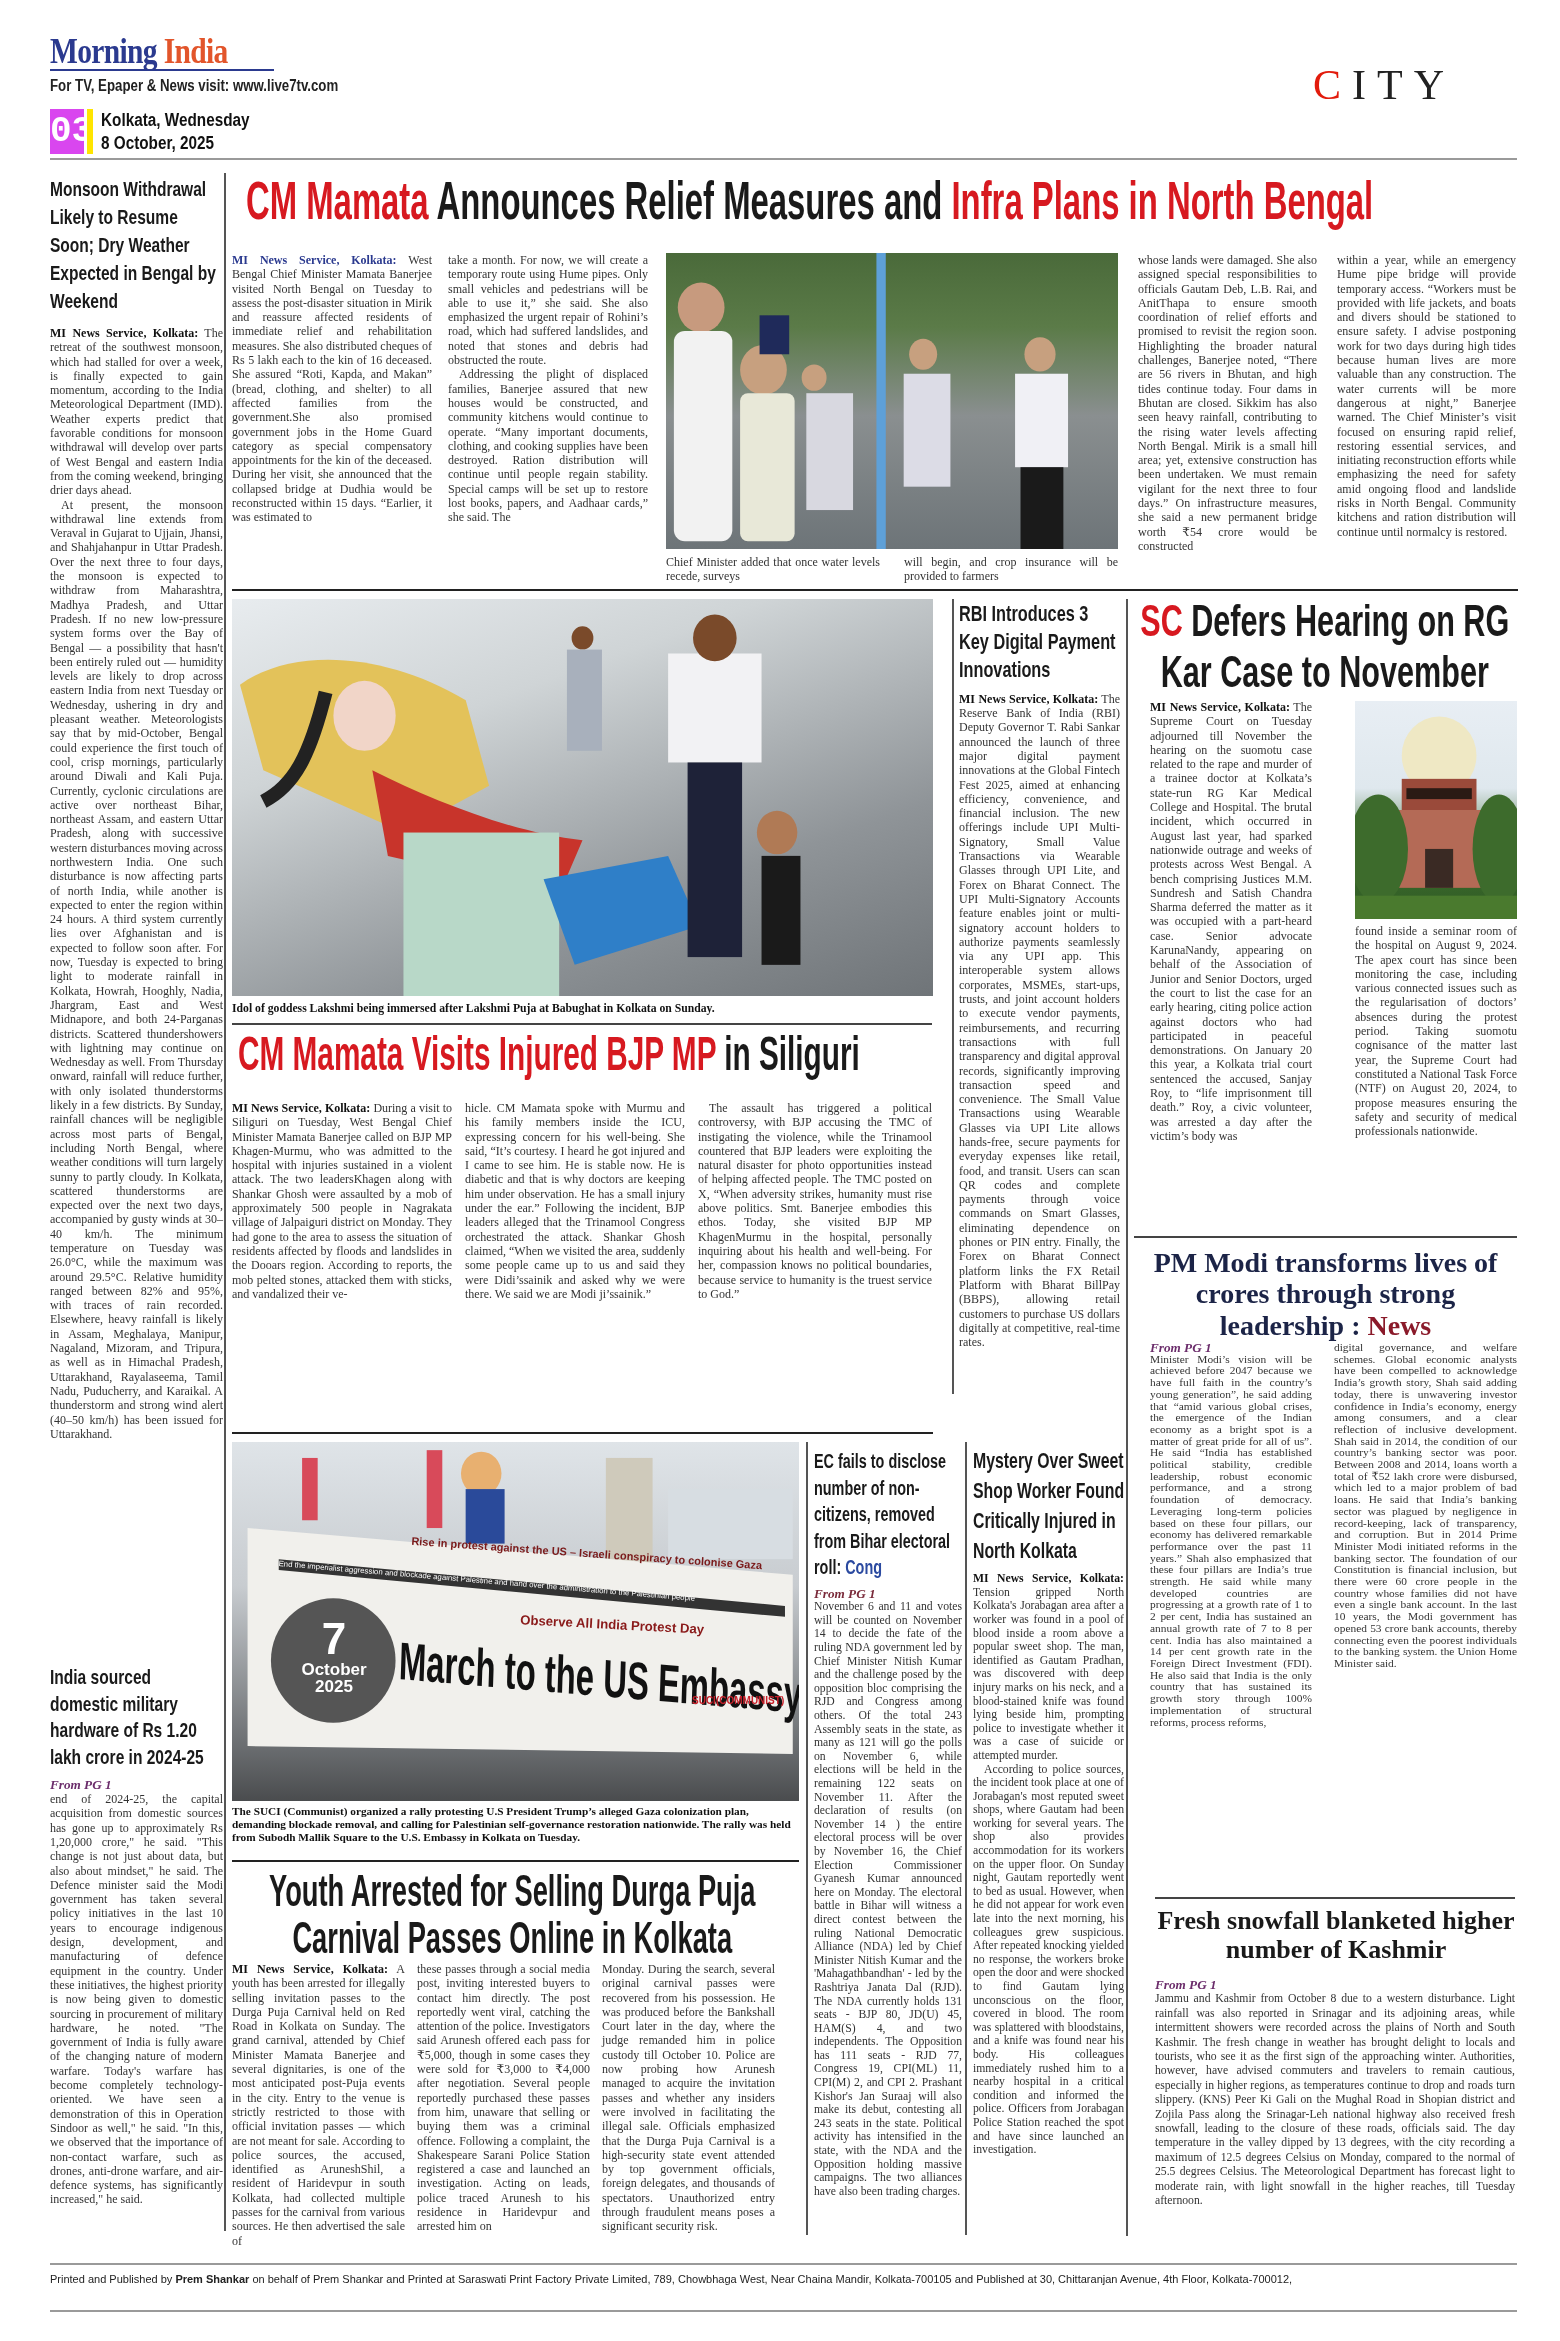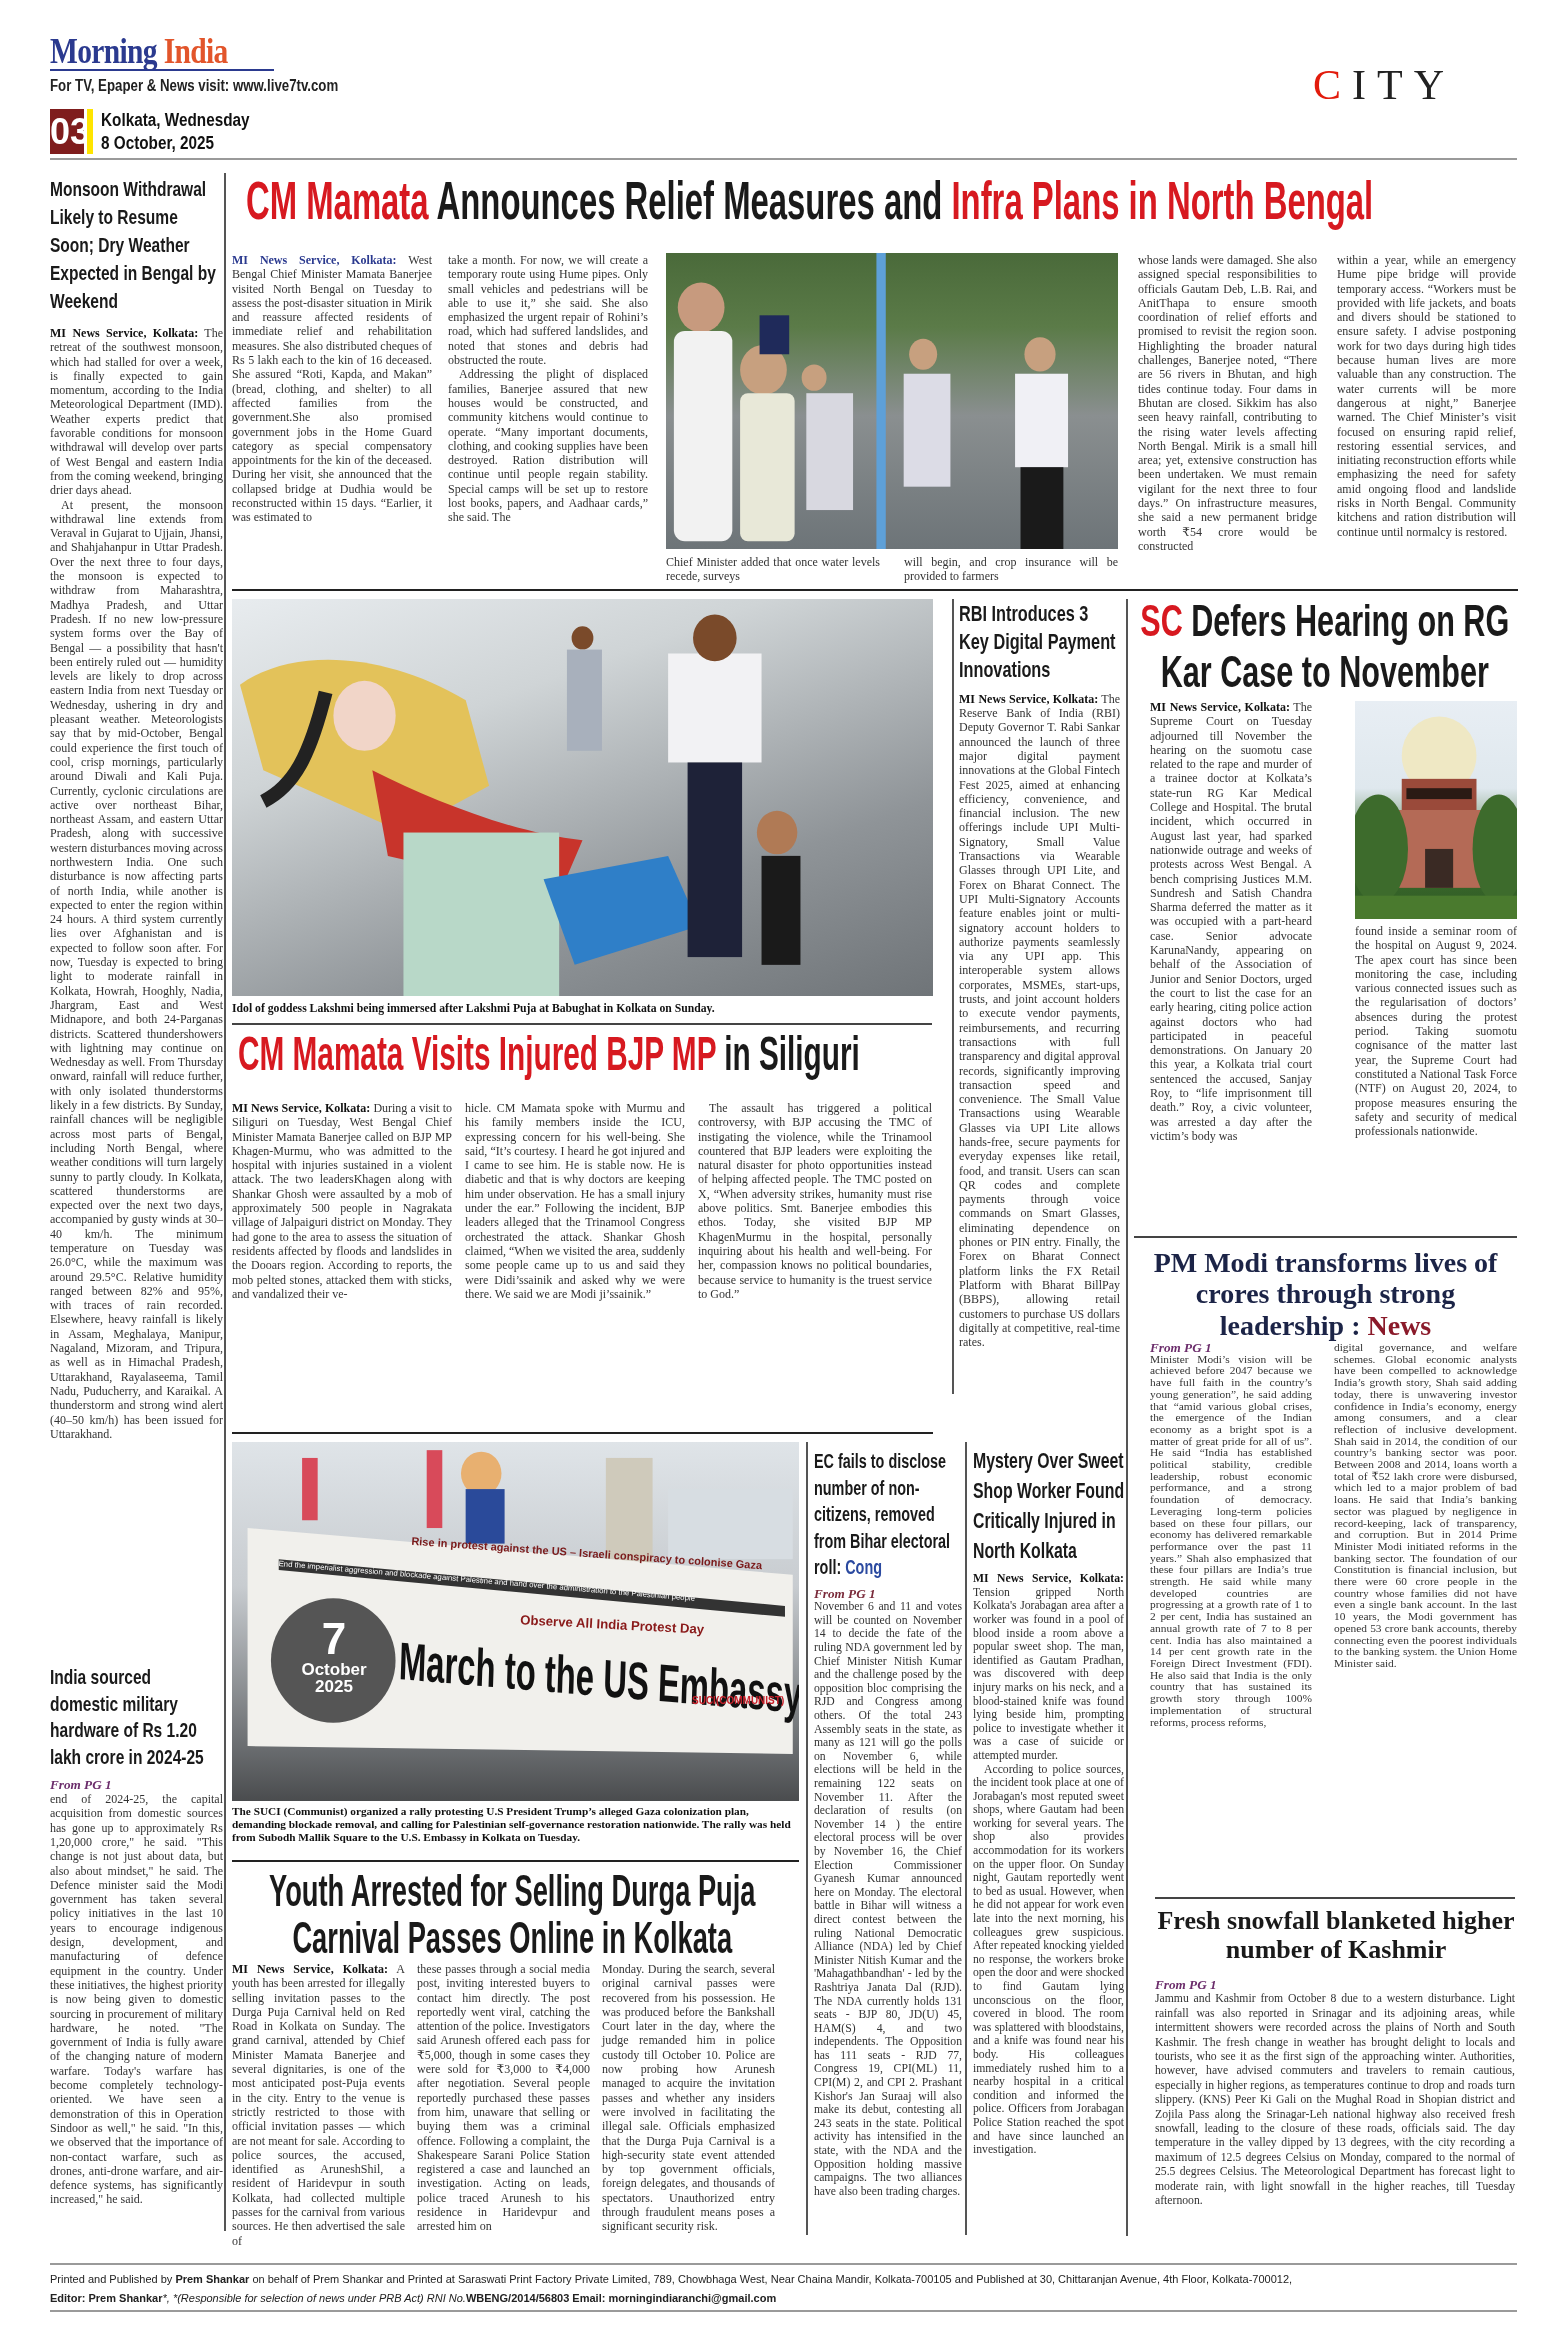--- a/index.html
+++ b/index.html
@@ -4,21 +4,21 @@
 <style>
 *{box-sizing:border-box;margin:0;padding:0}
 html,body{width:1560px;height:2342px;background:#fff;overflow:hidden}
 body{font-family:"Liberation Serif","DejaVu Serif",serif;color:#222;position:relative}
 .abs{position:absolute}
 .masthead-title{font-family:"Liberation Serif",serif;font-weight:bold;font-size:36px;letter-spacing:-0.8px;transform:scaleX(0.82);transform-origin:left}
 .masthead-title .w1{color:#2b3a8f}
 .masthead-title .w2{color:#e2552b}
 .mast-rule{height:2.3px;background:#2b3a8f}
 .tagline{font-family:"Liberation Sans",sans-serif;font-size:15.6px;font-weight:bold;color:#222;transform:scaleX(0.85);transform-origin:left}
-.pagenum{background:#7f1d1d;color:#fff;font-family:Liberation Sans, sans-serif;font-weight:bold;font-size:36px;text-align:center;line-height:45px}
+.pagenum{background:#d946ef;color:#fff;font-family:Liberation Mono, monospace;font-weight:bold;font-size:36px;text-align:center;line-height:45px}
 .yellowbar{background:#ffe500}
 .dateline{font-family:"Liberation Sans",sans-serif;font-weight:bold;font-size:18px;line-height:22.6px;color:#111;transform:scaleX(0.85);transform-origin:left}
 .section{font-family:"Liberation Serif",serif;font-size:42px;letter-spacing:11px;color:#222}
 .section .first{color:#e21b0c}
 .hrule{height:3.1px;background:#9a9a9a}
 .vrule{width:1.6px;background:#555}
 .cond{font-family:"Liberation Sans",sans-serif;font-weight:bold;transform-origin:left top;color:#1a1a1a;line-height:1.05}
 .red{color:#d71920}
 .blue{color:#2b4aa0}
 .maroon{color:#8a1a2a}
@@ -243,19 +243,15 @@
   </div>
 </div>
 
 <div class="hrule abs" style="left:50px;top:2263px;width:1467px;height:2.3px"></div>
 <div class="abs footer" style="left:50px;top:2270px;width:1467px">
   <div>
     <span>Printed and Published by</span>
     <b>Prem Shankar</b>
     <span>on behalf of Prem Shankar and Printed at Saraswati Print Factory Private Limited, 789, Chowbhaga West, Near Chaina Mandir, Kolkata-700105 and Published at 30, Chittaranjan Avenue, 4th Floor, Kolkata-700012,</span>
   </div>
-  <div>
-    <b>Editor: Prem Shankar</b><i>*, *(Responsible for selection of news under PRB Act) RNI No.</i><b>WBENG/2014/56803</b>
-    <b>Email: morningindiaranchi@gmail.com</b>
-  </div>
 </div>
 <div class="hrule abs" style="left:50px;top:2310px;width:1467px;height:2.3px"></div>
 
 
 </body></html>

